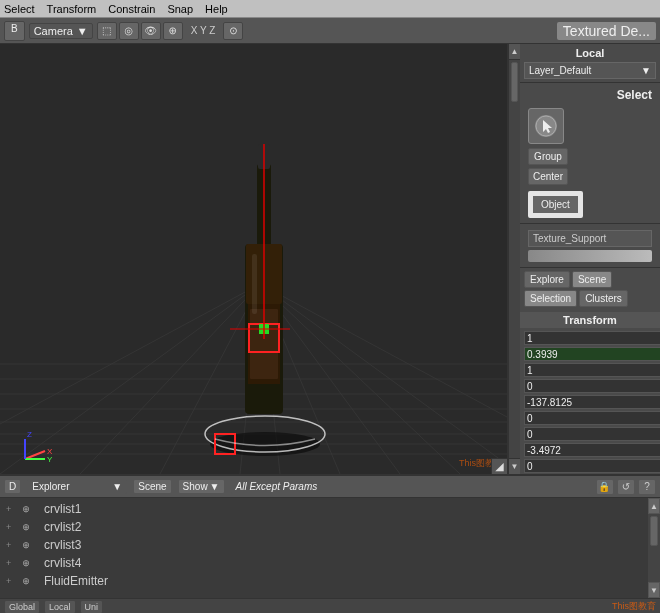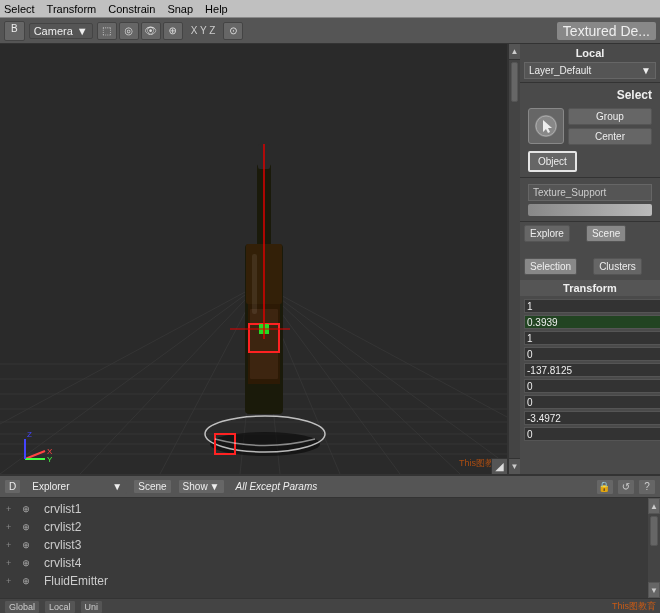--- a/index.html
+++ b/index.html
@@ -31,33 +31,33 @@
     
     #right-panel { width: 140px; background: #4a4a4a; display: flex; flex-direction: column; overflow: hidden; }
 
     
     .panel-section { padding: 3px 4px; border-bottom: 1px solid #333; }
     .section-title { color: #eee; font-size: 11px; font-weight: bold; text-align: center; margin-bottom: 3px; }
     .layer-dropdown { width: 100%; background: #555; border: 1px solid #666; color: #eee; font-size: 10px; padding: 2px 4px; display: flex; align-items: center; justify-content: space-between; cursor: pointer; }
 
     
     .select-header { color: #eee; font-size: 12px; font-weight: bold; text-align: right; padding: 2px 4px; }
-    .select-area { display: flex; gap: 4px; padding: 4px; align-items: flex-start; }
+    .select-area { display: flex; gap: 4px; padding: 4px; align-items: flex-start; flex-direction: column; }
     .select-cursor { width: 36px; height: 36px; background: #666; border: 1px solid #888; border-radius: 3px; display: flex; align-items: center; justify-content: center; cursor: pointer; }
     .cursor-icon { width: 22px; height: 22px; background: #888; border-radius: 50%; display: flex; align-items: center; justify-content: center; }
     .select-btns { display: flex; flex-direction: column; gap: 3px; flex: 1; }
     .sel-btn { background: #666; border: 1px solid #555; color: #eee; font-size: 10px; padding: 2px 4px; cursor: pointer; text-align: center; border-radius: 2px; }
-    .object-btn { background: #666; border: 2px solid #e5e5e5; color: #eee; font-size: 10px; padding: 3px 8px; cursor: pointer; text-align: center; border-radius: 2px; margin: 2px 4px; }
+    .object-btn { background: #666; border: 5px solid #e5e5e5; color: #eee; font-size: 10px; padding: 3px 8px; cursor: pointer; text-align: center; border-radius: 2px; margin: 2px 4px; }
 
     
     .texture-label { background: #555; border: 1px solid #666; color: #ccc; font-size: 10px; padding: 2px 4px; margin: 3px 4px; }
     .texture-bar { height: 12px; background: linear-gradient(to right, #888, #bbb); margin: 2px 4px; border-radius: 2px; }
 
     
-    .nav-btns { display: flex; flex-wrap: wrap; gap: 16px; padding: 3px 4px; }
+    .nav-btns { display: flex; flex-wrap: wrap; gap: 2px; padding: 3px 4px; }
     .nav-btn { background: #666; border: 1px solid #555; color: #eee; font-size: 10px; padding: 2px 5px; cursor: pointer; border-radius: 2px; }
     .nav-btn.active { background: #888; }
 
     
     .transform-title { color: #eee; font-size: 11px; font-weight: bold; text-align: center; background: #555; padding: 2px; margin: 2px 0; }
     .transform-row { display: flex; align-items: center; gap: 2px; padding: 1px 4px; }
     .t-input { flex: 1; background: #333; border: 1px solid #555; color: #eee; font-size: 10px; padding: 1px 2px; height: 14px; }
 
     
     #explorer { height: 140px; border-top: 2px solid #333; display: flex; flex-direction: column; }

